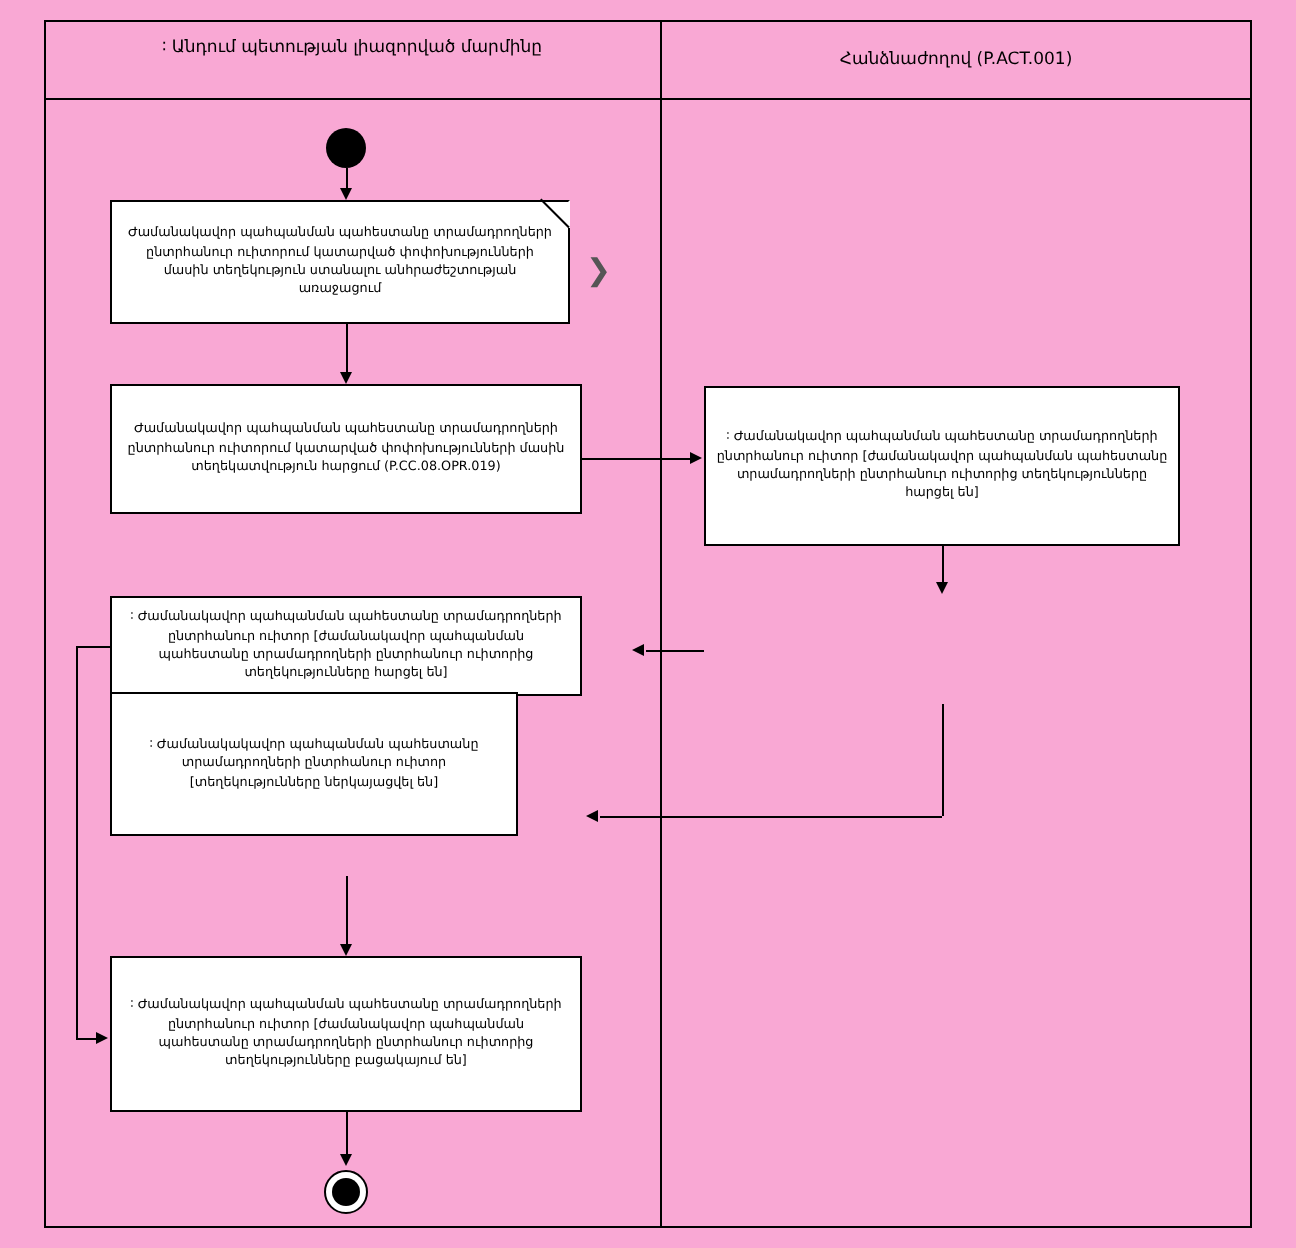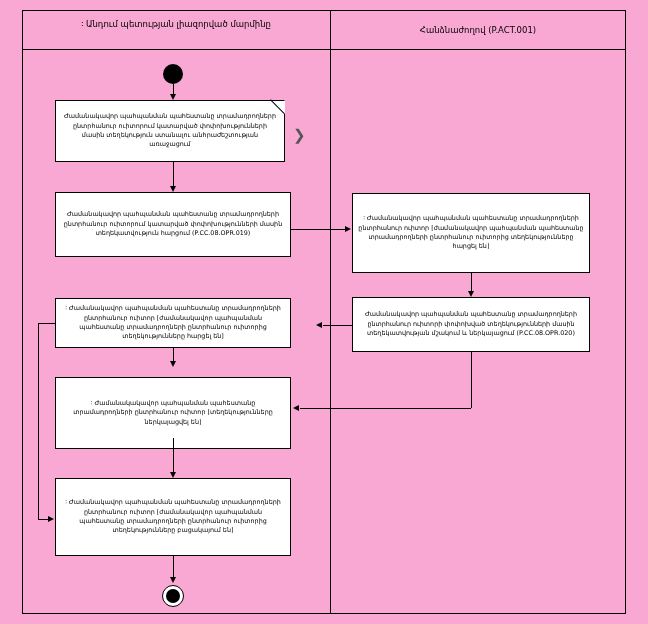--- a/index.html
+++ b/index.html
@@ -172,21 +172,21 @@
   <div class="edge edge-h" style="left:291px; top:229px; width:55px;"></div>
   <div class="arrow arrow-right" style="left:345px; top:225.5px;"></div>
 
   <div class="node" style="left:55px; top:298px; width:236px; height:50px;">
     <span>∶ Ժամանակավոր պահպանման պահեստանը տրամադրողների ընտրհանուր ուիտոր [ժամանակավոր պահպանման պահեստանը տրամադրողների ընտրհանուր ուիտորից տեղեկությունները հարցել են]</span>
   </div>
 
   <div class="edge edge-v" style="left:173px; top:348px; height:14px;"></div>
   <div class="arrow arrow-down" style="left:169.5px; top:361px;"></div>
 
-  <div class="node" style="left:55px; top:377px; width:236px; height:72px;">
+  <div class="node" style="left:55px; top:346px; width:204px; height:72px;">
     <span>∶ Ժամանակակավոր պահպանման պահեստանը տրամադրողների ընտրհանուր ուիտոր [տեղեկությունները ներկայացվել են]</span>
   </div>
 
   <div class="edge edge-v" style="left:173px; top:438px; height:35px;"></div>
   <div class="arrow arrow-down" style="left:169.5px; top:472px;"></div>
 
   <div class="node" style="left:55px; top:478px; width:236px; height:78px;">
     <span>∶ Ժամանակավոր պահպանման պահեստանը տրամադրողների ընտրհանուր ուիտոր [ժամանակավոր պահպանման պահեստանը տրամադրողների ընտրհանուր ուիտորից տեղեկությունները բացակայում են]</span>
   </div>
 
@@ -200,23 +200,20 @@
 
   <div class="end-node" style="left:162px; top:585px;"></div>
 
   <div class="node" style="left:352px; top:193px; width:238px; height:80px;">
     <span>∶ Ժամանակավոր պահպանման պահեստանը տրամադրողների ընտրհանուր ուիտոր [ժամանակավոր պահպանման պահեստանը տրամադրողների ընտրհանուր ուիտորից տեղեկությունները հարցել են]</span>
   </div>
 
   <div class="edge edge-v" style="left:471px; top:273px; height:19px;"></div>
   <div class="arrow arrow-down" style="left:467.5px; top:291px;"></div>
 
-  <div class="node" style="left:352px; top:297px; width:238px; height:55px;">
-    <span>Ժամանակավոր պահպանման պահեստանը տրամադրողների ընտրհանուր ուիտորի փոփոխված տեղեկությունների մասին տեղեկատվության մշակում և ներկայացում (P.CC.08.OPR.020)</span>
-  </div>
 
   <div class="edge edge-h" style="left:323px; top:325px; width:29px;"></div>
   <div class="arrow arrow-left" style="left:316px; top:321.5px;"></div>
 
   <div class="edge edge-v" style="left:471px; top:352px; height:56px;"></div>
   <div class="edge edge-h" style="left:300px; top:408px; width:171px;"></div>
   <div class="arrow arrow-left" style="left:293px; top:404.5px;"></div>
 
 </div>
 

